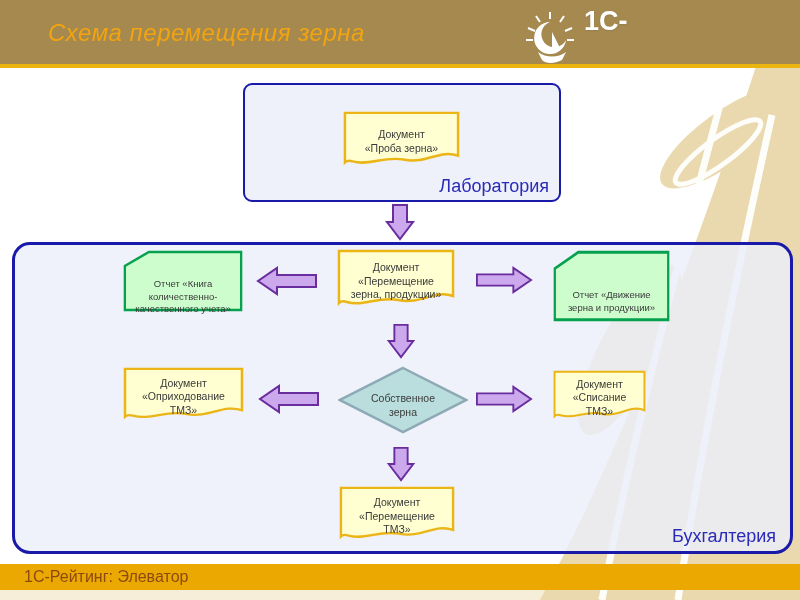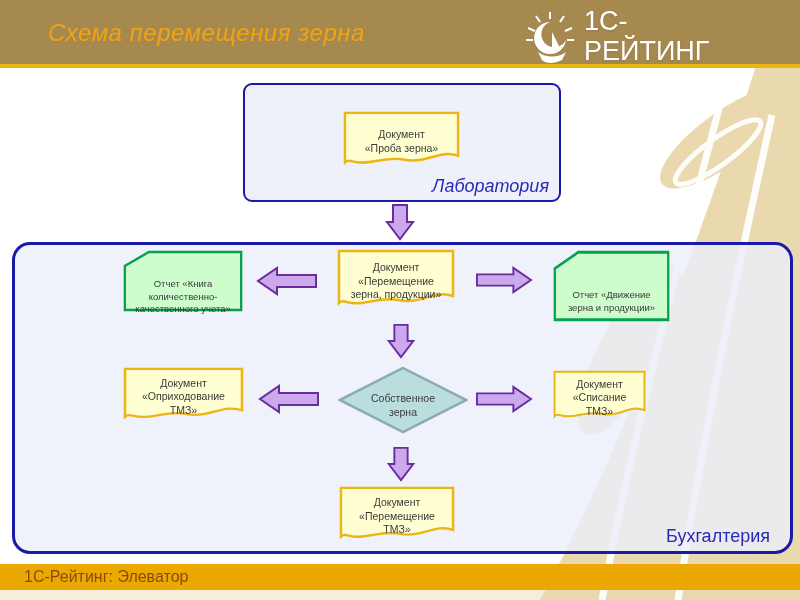--- a/index.html
+++ b/index.html
@@ -17,39 +17,39 @@
   .slide{position:relative;width:800px;height:600px;background:#ffffff;overflow:hidden;}
 
   
   .header{position:absolute;left:0;top:0;width:800px;height:64px;background:var(--header_bg);z-index:5;}
   .gold-line{position:absolute;left:0;top:64px;width:800px;height:4px;background:var(--gold_line);z-index:7;}
   .title{position:absolute;left:48px;top:19px;font-size:24px;color:var(--title_color);letter-spacing:0.5px;font-style:italic;}
   .logo{position:absolute;left:524px;top:6px;display:flex;align-items:flex-start;z-index:6;}
   .logo-icon{width:52px;height:54px;margin-top:4px;}
   .logo-text{margin-left:8px;color:#ffffff;font-size:27px;line-height:1.12;
              text-shadow:0 1px 2px rgba(120,110,90,0.35);}
-  .logo-text span{display:block;}
+  .logo-text span{display:block;font-weight:bold;}
 
   
   .watermark{position:absolute;left:480px;top:60px;width:320px;height:540px;z-index:1;}
 
   
   .footer{position:absolute;left:0;top:564px;width:800px;height:26px;background:var(--footer_bg);
           display:flex;align-items:center;z-index:5;}
   .footer span{margin-left:24px;font-size:16px;color:var(--footer_text);}
   .bottom-strip{position:absolute;left:0;top:590px;width:800px;height:10px;background:var(--bottom_strip);z-index:0;}
 
   
   .lab-box{position:absolute;left:243px;top:83px;width:314px;height:115px;background:var(--box_fill);
            border:2px solid var(--box_border);border-radius:9px;z-index:2;}
   .acc-box{position:absolute;left:12px;top:242px;width:775px;height:306px;background:rgba(236,238,250,0.82);
            border:3px solid var(--box_border);border-radius:18px;z-index:2;}
   .section-label{position:absolute;font-size:18px;color:var(--label_blue);}
-  .lab-label{right:10px;bottom:3px;font-style:italic;}
-  .acc-label{right:20px;bottom:4px;}
+  .lab-label{right:10px;bottom:3px;}
+  .acc-label{right:14px;bottom:4px;}
 
   
   .node{position:absolute;z-index:3;}
   .node > svg{position:absolute;left:0;top:0;width:100%;height:100%;}
   .node-text{position:absolute;left:0;top:0;right:0;bottom:0;display:flex;align-items:center;
              justify-content:center;text-align:center;white-space:pre-line;color:#3a3a3a;margin-top:12px;}
   .doc .node-text{padding-bottom:9px;font-size:10.5px;line-height:1.3;}
   .report .node-text{font-size:9.5px;line-height:1.35;padding-top:20px;}
   .diamond .node-text{font-size:10.5px;line-height:1.3;}
   .doc-shape{fill:var(--doc_fill);stroke:var(--doc_border);stroke-width:2.5;}
@@ -89,21 +89,20 @@
         <line x1="48" y1="18" x2="41" y2="21"></line>
         <line x1="2" y1="30" x2="9" y2="30"></line>
         <line x1="50" y1="30" x2="43" y2="30"></line>
       </g>
       <path d="M26,12 A16,16 0 1 0 42,30 A13,13 0 1 1 26,12 Z" fill="#ffffff"></path>
       <path d="M14,42 C22,48 34,48 42,42 L38,50 C30,54 22,54 18,50 Z" fill="#ffffff"></path>
       <path d="M28,22 L28,38 L36,38 Z" fill="#ffffff"></path>
     </svg>
     <div class="logo-text">
       <span>1С-</span>
-      <span>РЕЙТИНГ</span>
     </div>
   </div>
   <div class="gold-line"></div>
 
   <div class="lab-box">
     <div class="section-label lab-label">Лаборатория</div>
   </div>
   <div class="node doc" style="left:343px;top:111px;width:117px;height:59px">
     <svg viewBox="0 0 120 62" preserveAspectRatio="none">
       <path class="doc-shape" d="M2,2 H118 V47 C99,40 86,56 62,51 C42,47 27,58 10,53 C7,52 4,52 2,54 Z"></path>

